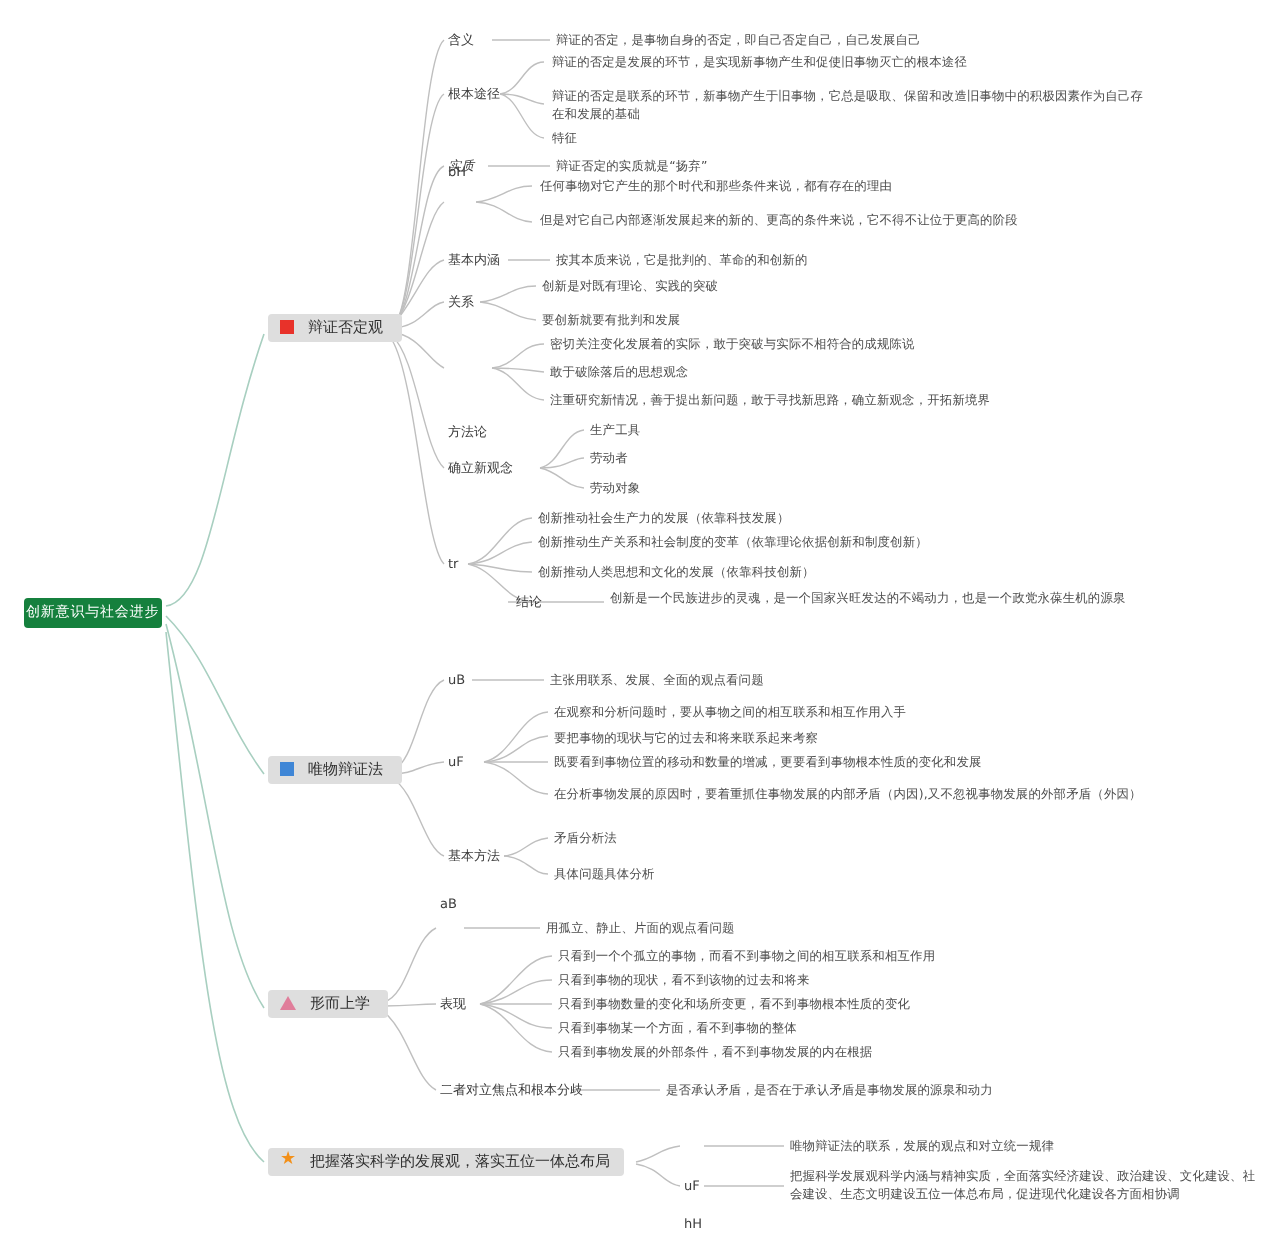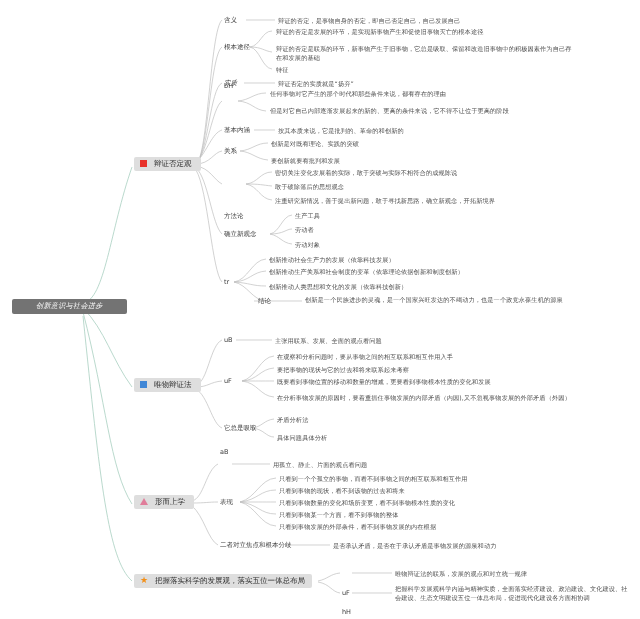--- a/index.html
+++ b/index.html
@@ -11,29 +11,28 @@
     position:relative;
     color:#4a4a4a;
   }
   #canvas{position:absolute;left:0;top:0;width:640px;height:619px;}
   svg.links{position:absolute;left:0;top:0;width:640px;height:619px;pointer-events:none;}
 
   .node{position:absolute;}
 
   
   .root{
-    background:#737373;
+    background:#15803d;
     color:#ffffff;
     font-size:7px;
     letter-spacing:.4px;
-    padding:4px 24px;
+    padding:4px 1px;
     border-radius:2px;
     white-space:nowrap;
     line-height:1;
-    font-style:italic;
   }
 
   
   .branch{
     background:#dedede;
     color:#2f2f2f;
     font-size:7.5px;
     padding:3px 9px 3px 6px;
     border-radius:2px;
     white-space:nowrap;
@@ -224,21 +223,21 @@
 
   <div class="node l2" style="left:224px;top:336px;">uB</div>
   <div class="node leaf nowrap" style="left:275px;top:336px;">主张用联系、发展、全面的观点看问题</div>
 
   <div class="node l2" style="left:224px;top:377px;">uF</div>
   <div class="node leaf nowrap" style="left:277px;top:352px;">在观察和分析问题时，要从事物之间的相互联系和相互作用入手</div>
   <div class="node leaf nowrap" style="left:277px;top:365px;">要把事物的现状与它的过去和将来联系起来考察</div>
   <div class="node leaf nowrap" style="left:277px;top:377px;">既要看到事物位置的移动和数量的增减，更要看到事物根本性质的变化和发展</div>
   <div class="node leaf wrap" style="left:277px;top:393px;width:296px;">在分析事物发展的原因时，要着重抓住事物发展的内部矛盾（内因),又不忽视事物发展的外部矛盾（外因）</div>
 
-  <div class="node l2" style="left:224px;top:424px;">它总是吸取</div>
+  <div class="node l2" style="left:224px;top:424px;">基本方法</div>
   <div class="node leaf nowrap" style="left:277px;top:415px;">矛盾分析法</div>
   <div class="node leaf nowrap" style="left:277px;top:433px;">具体问题具体分析</div>
 
   <div class="node branch" style="left:134px;top:495px;">
     <span class="ico-tri"></span>
     <span>形而上学</span>
   </div>
 
   <div class="node l2" style="left:220px;top:448px;">aB</div>
   <div class="node leaf nowrap" style="left:273px;top:460px;">用孤立、静止、片面的观点看问题</div>

